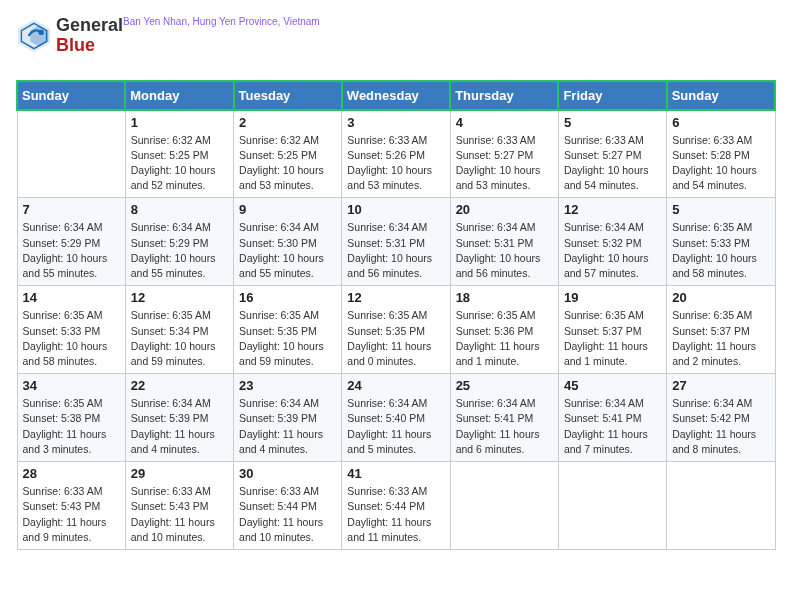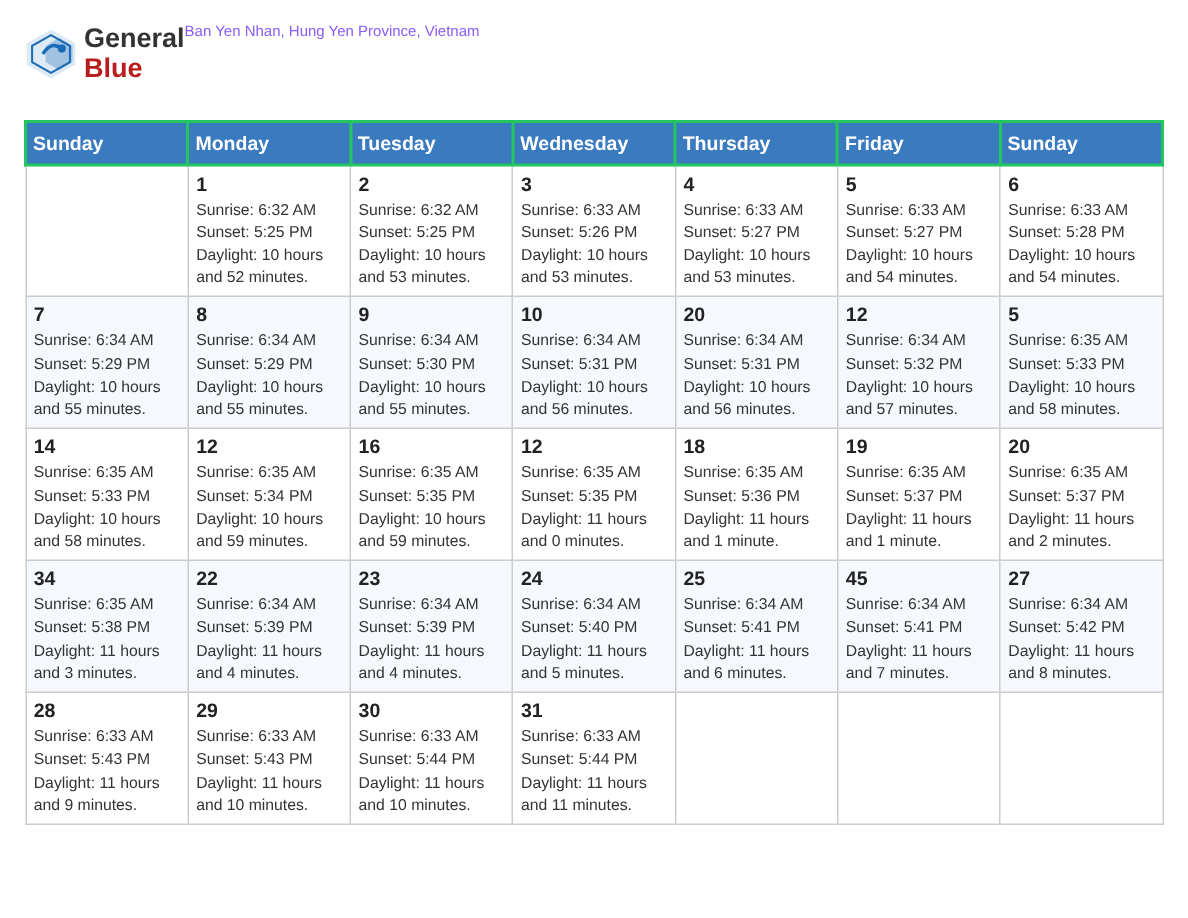--- a/index.html
+++ b/index.html
@@ -243,21 +243,21 @@
         </td>
         <td>
           <div class="day-num">29</div>
           <div class="day-info">Sunrise: 6:33 AM<br>Sunset: 5:43 PM<br>Daylight: 11 hours<br>and 10 minutes.</div>
         </td>
         <td>
           <div class="day-num">30</div>
           <div class="day-info">Sunrise: 6:33 AM<br>Sunset: 5:44 PM<br>Daylight: 11 hours<br>and 10 minutes.</div>
         </td>
         <td>
-          <div class="day-num">31</div>
+          <div class="day-num">41</div>
           <div class="day-info">Sunrise: 6:33 AM<br>Sunset: 5:44 PM<br>Daylight: 11 hours<br>and 11 minutes.</div>
         </td>
         <td class="empty-cell"></td>
         <td class="empty-cell"></td>
         <td class="empty-cell"></td>
       </tr>
     </tbody>
 </table>
 
 </body></html>

